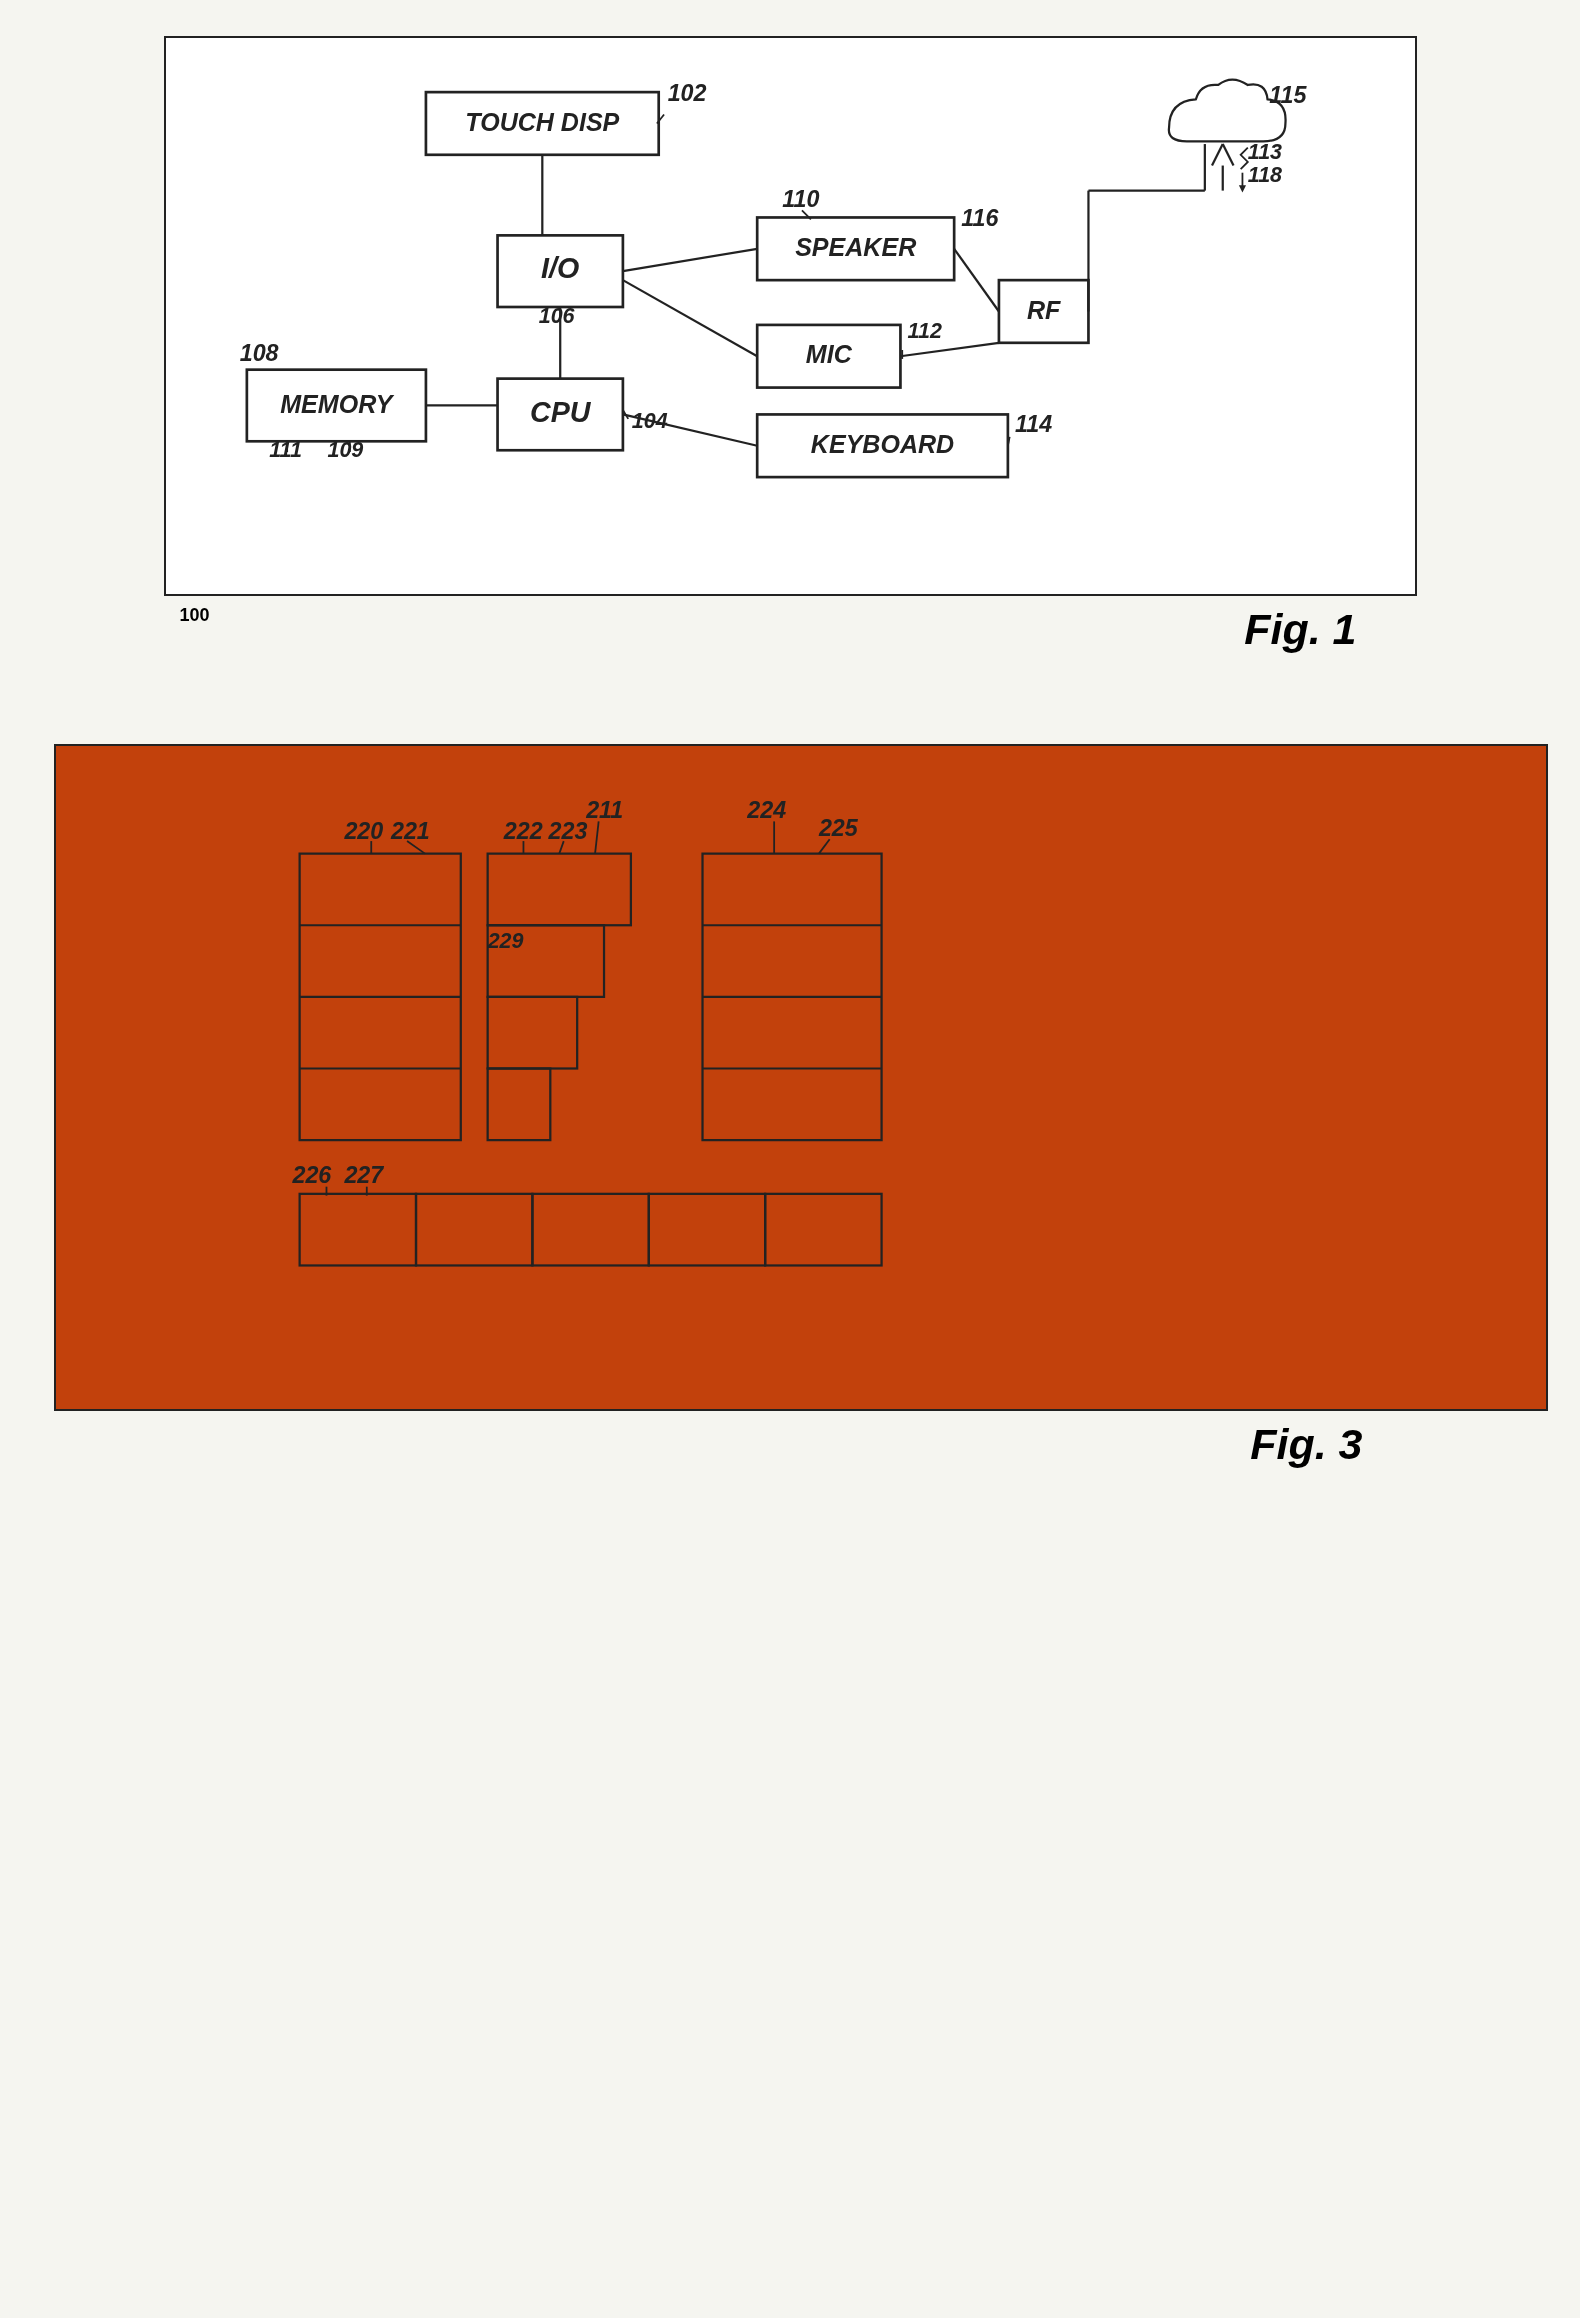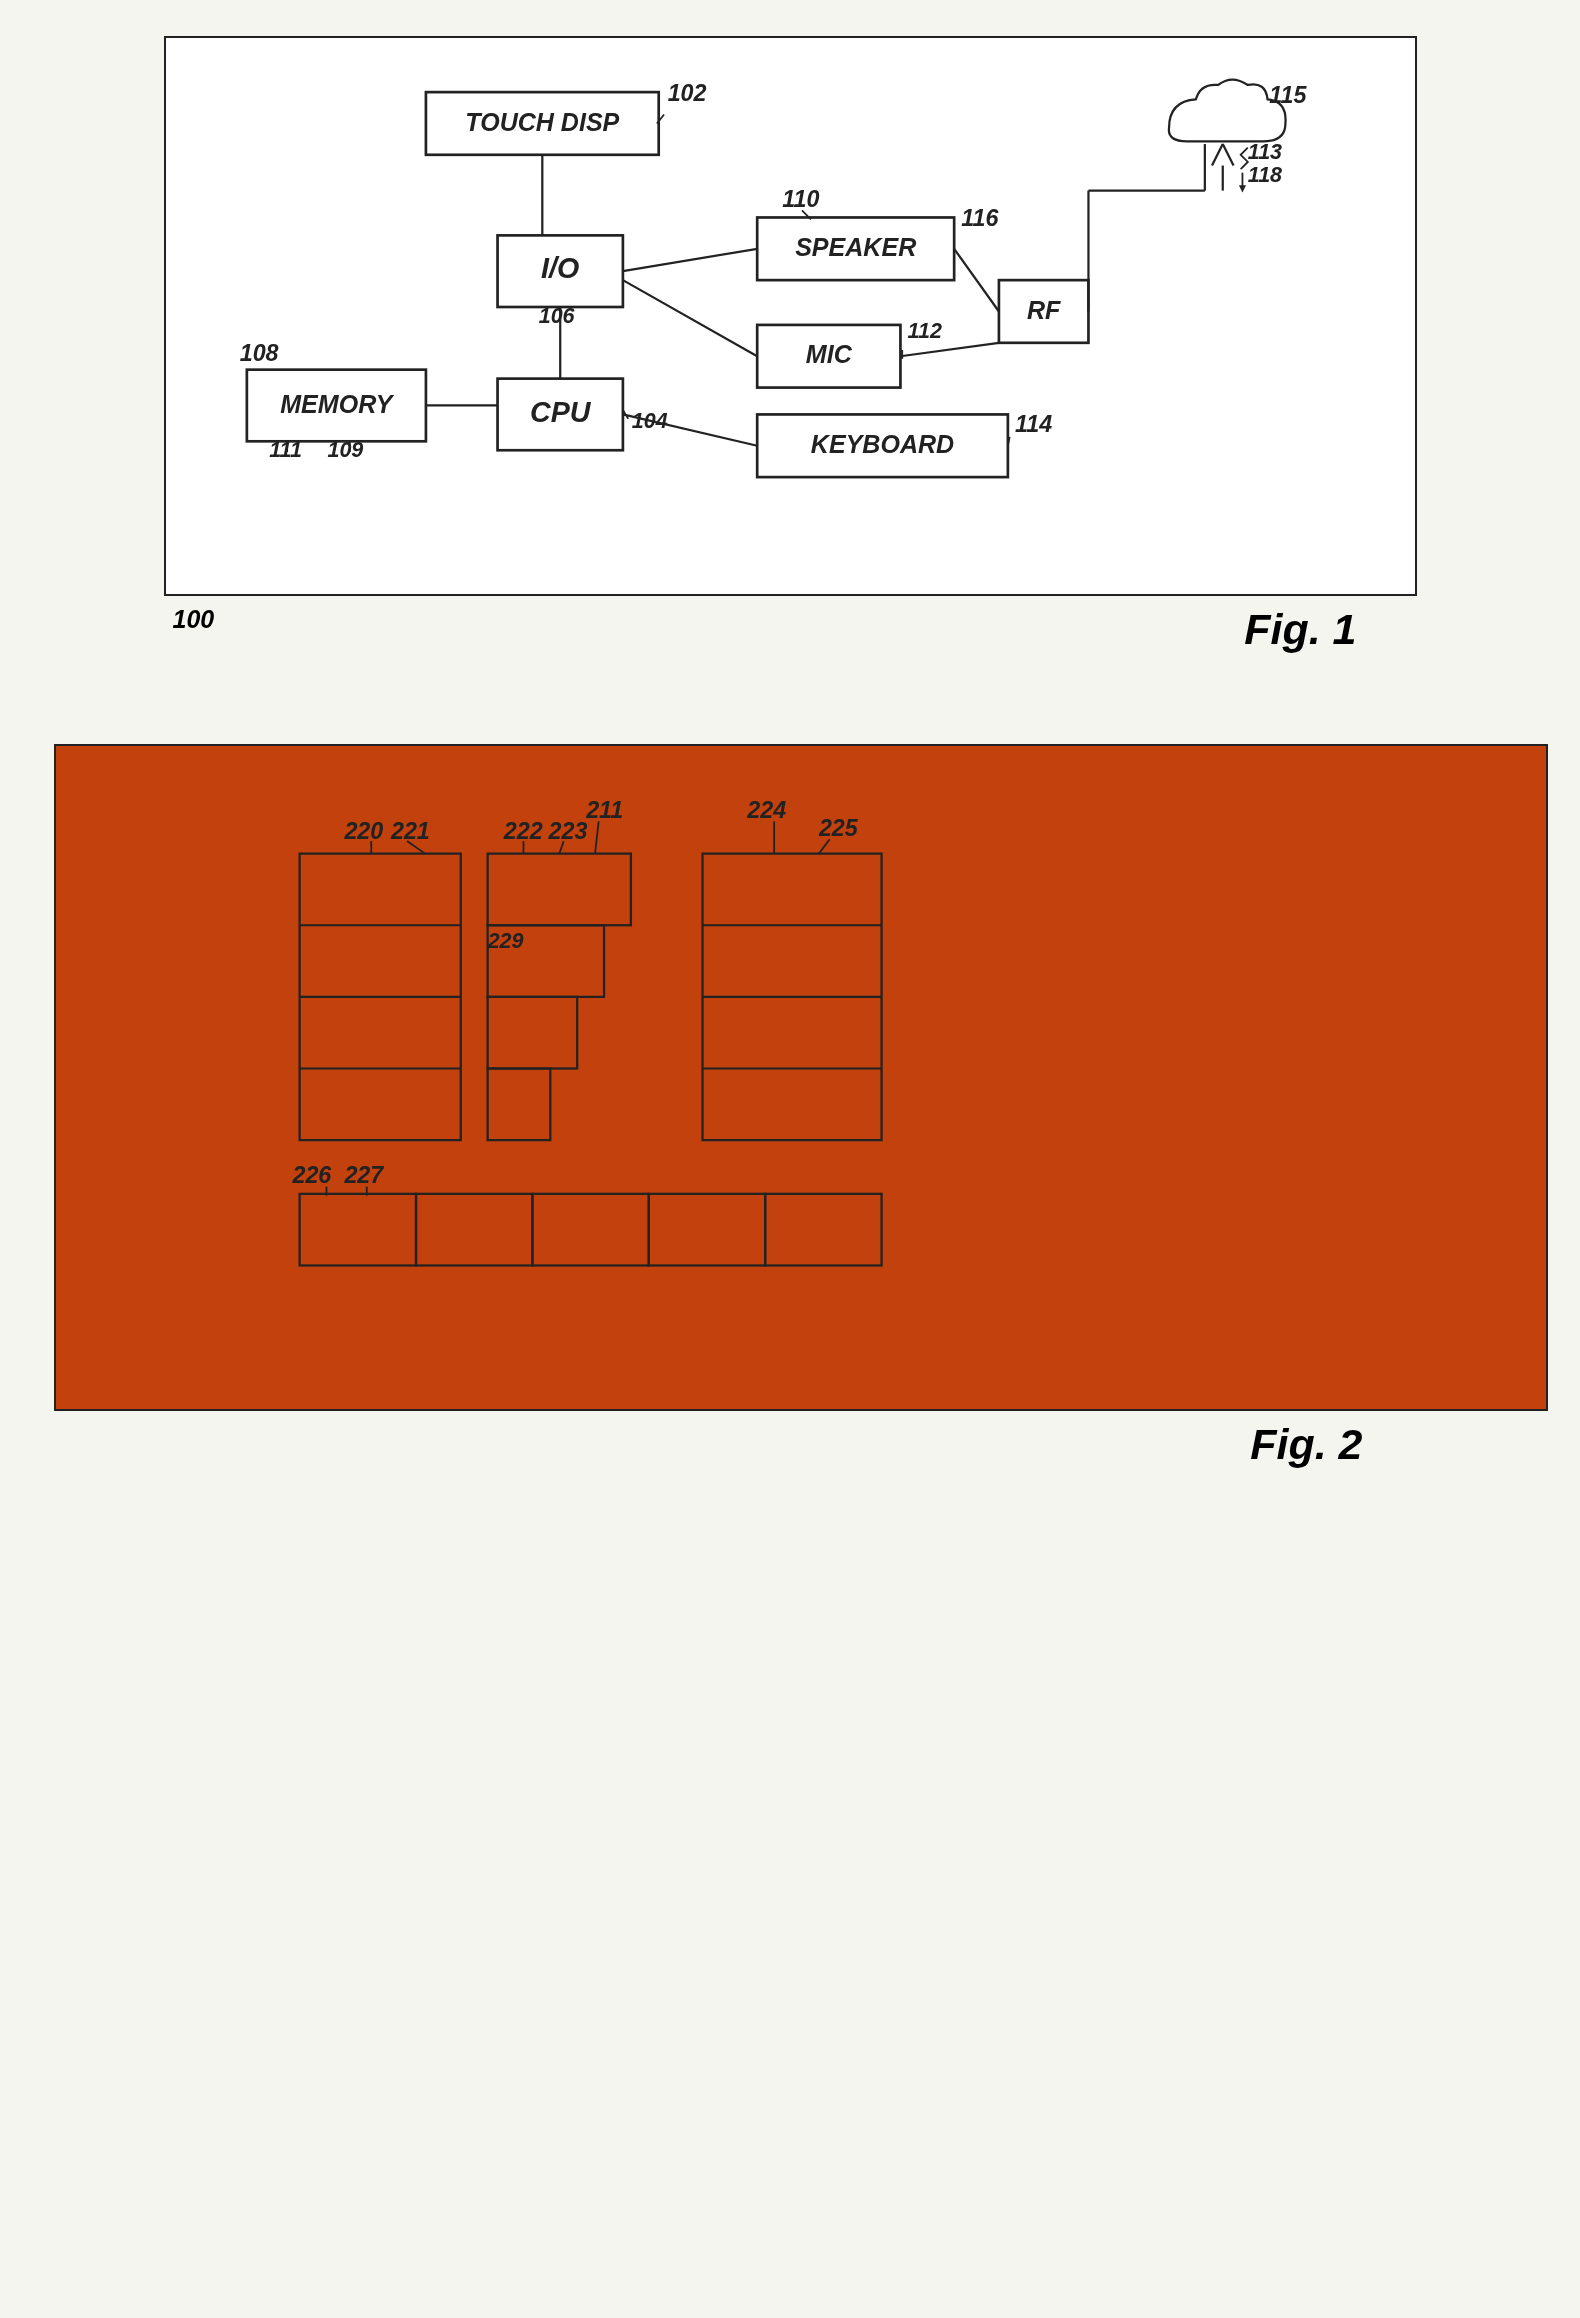--- a/index.html
+++ b/index.html
@@ -156,21 +156,21 @@
 
         <line x1="450" y1="380" x2="600" y2="415" stroke="#222" stroke-width="2.5"></line>
 
         <line x1="820" y1="195" x2="870" y2="265" stroke="#222" stroke-width="2.5"></line>
 
         <line x1="760" y1="315" x2="870" y2="300" stroke="#222" stroke-width="2.5"></line>
       </svg>
     </div>
 
     <div style="width:1253px; margin:0 auto; display:flex; justify-content:space-between; align-items:flex-start; margin-top:9px;">
-      <span style="font-size:25px; font-style:italic; font-weight:bold; margin-left:9px;">100</span>
+      <span style="font-size:18px; font-weight:bold; margin-left:16px;">100</span>
       <span style="font-size:43px; font-style:italic; font-weight:bold; margin-right:60px;">Fig. 1</span>
     </div>
   </div>
 
   <div class="figure-section" style="margin-top: 36px;">
     <div class="fig2-outer">
       <svg width="1146" height="573" viewBox="0 0 1280 640" style="display:block; margin: 0 auto;">
 
         <rect x="80" y="80" width="180" height="320" fill="none" stroke="#222" stroke-width="2.5"></rect>
 
@@ -223,18 +223,18 @@
         <text x="72" y="448" font-size="26" font-family="Arial" font-style="italic" font-weight="bold" fill="#222">226</text>
         <line x1="110" y1="452" x2="110" y2="462" stroke="#222" stroke-width="2"></line>
 
         <text x="130" y="448" font-size="26" font-family="Arial" font-style="italic" font-weight="bold" fill="#222">227</text>
         <line x1="155" y1="452" x2="155" y2="462" stroke="#222" stroke-width="2"></line>
 
       </svg>
     </div>
 
     <div style="width:1253px; margin:0 auto; display:flex; justify-content:flex-end; align-items:flex-start; margin-top:9px;">
-      <span style="font-size:43px; font-style:italic; font-weight:bold; margin-right:54px;">Fig. 2</span>
+      <span style="font-size:43px; font-style:italic; font-weight:bold; margin-right:54px;">Fig. 3</span>
     </div>
   </div>
 
 </div>
 
 
 </body></html>

